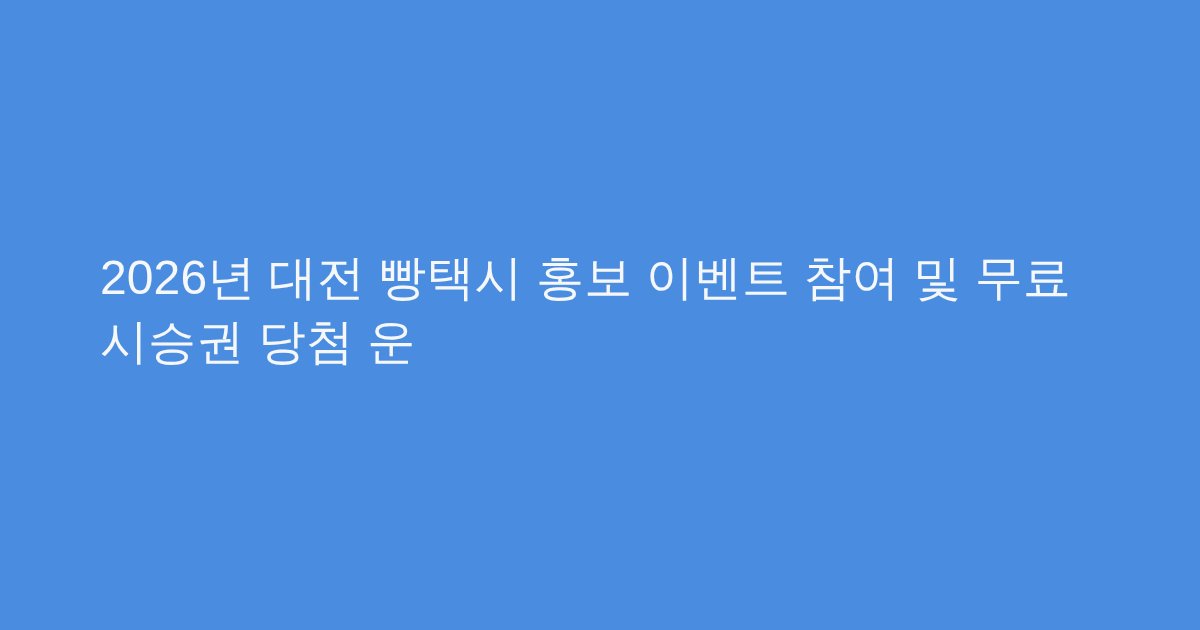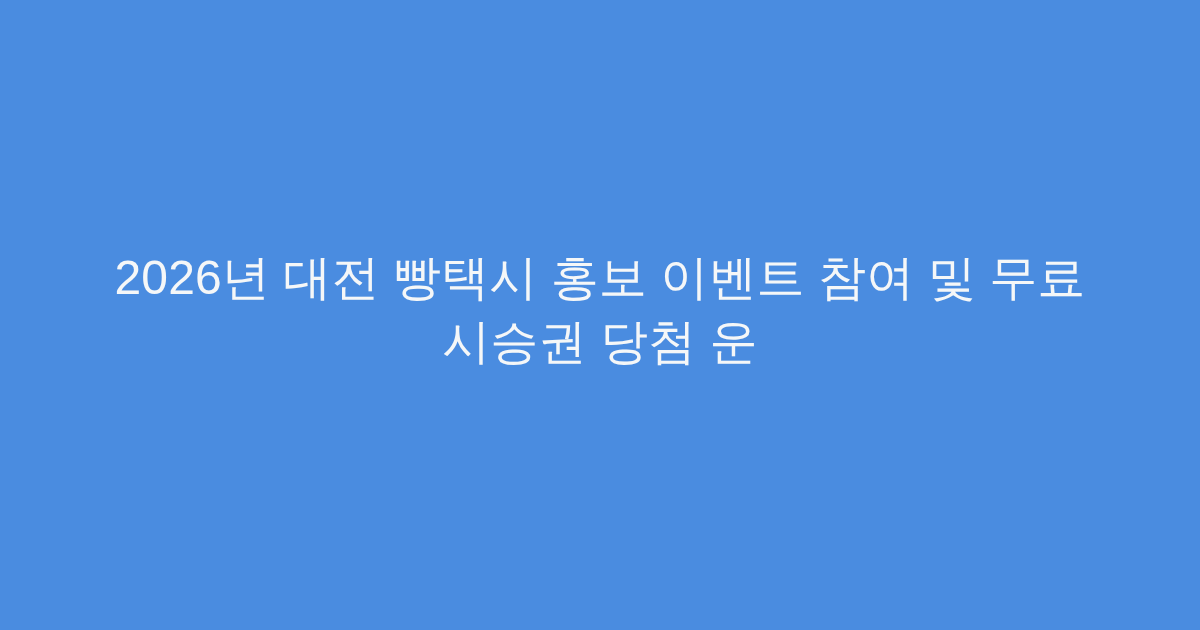--- a/index.html
+++ b/index.html
@@ -39,21 +39,21 @@
 
   .headline {
     margin: 0;
     padding: 0;
     font-family: "Liberation Sans", "DejaVu Sans", sans-serif;
     font-size: 48px;
     line-height: 64px;
     font-weight: 400;
     letter-spacing: 0.1px;
     color: #f5f7f8;
-    text-align: center;
+    text-align: left;
     word-break: keep-all;
     white-space: pre-wrap;
     -webkit-font-smoothing: antialiased;
   }
 </style>
 </head>
 <body>
 
 <div class="og-card" style="background-color: rgb(74, 140, 224);">
 

